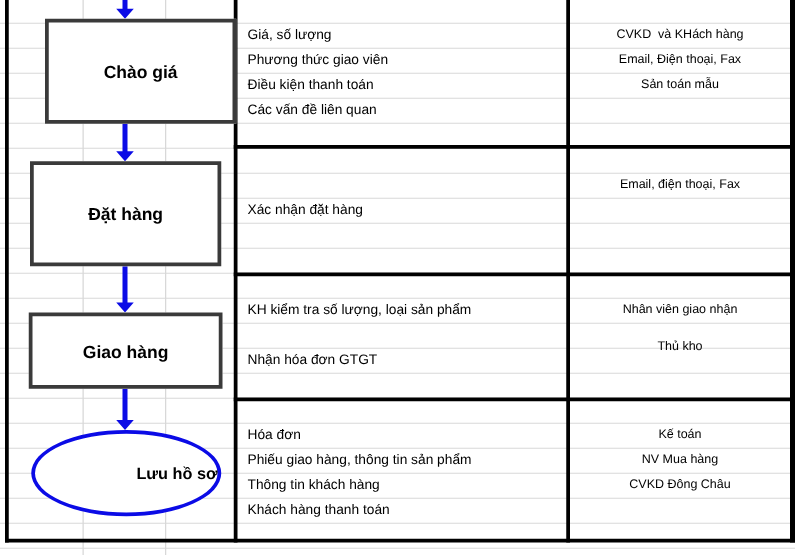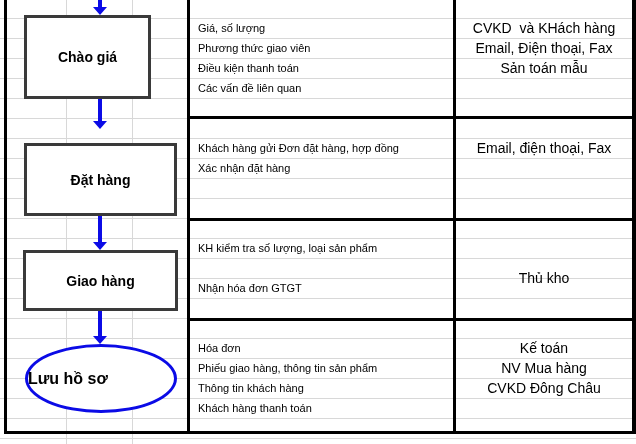--- a/index.html
+++ b/index.html
@@ -19,37 +19,37 @@
   .tb { position:absolute; background:#000; }
 
   
   .fbox {
     position:absolute; box-sizing:border-box; border:3px solid #3a3a3a; background:#fff;
     display:flex; align-items:center; justify-content:center;
     font-weight:bold; font-size:14px;
   }
   .fellipse {
     position:absolute; box-sizing:border-box; border:3px solid #0b0be6; background:#fff;
-    border-radius:50%; display:flex; align-items:center; justify-content:flex-start;
-    font-weight:bold; font-size:16px;
+    border-radius:50%; display:flex; align-items:center; justify-content:flex-end;
+    font-weight:bold; font-size:13px;
   }
   .arrow { position:absolute; width:14px; }
   .arrow .shaft { position:absolute; left:5px; top:0; bottom:7px; width:4px; background:#0b0be6; }
   .arrow .head  { position:absolute; left:0; bottom:0; width:0; height:0;
                   border-left:7px solid transparent; border-right:7px solid transparent;
                   border-top:8px solid #0b0be6; }
 
   
   .mcell {
     position:absolute; left:198px; width:252px; height:20px; line-height:20px;
     font-size:11px; white-space:pre; overflow:hidden;
   }
   .rcell {
     position:absolute; left:456px; width:176px; height:20px; line-height:20px;
-    font-size:14px; text-align:center; white-space:pre; overflow:hidden;
+    font-size:10px; text-align:center; white-space:pre; overflow:hidden;
   }
 </style>
 </head>
 <body>
 
 <div class="canvas">
 
   <div class="hgrid"></div>
   <div class="vgrid" style="left:66px"></div>
   <div class="vgrid" style="left:132px"></div>
@@ -73,54 +73,54 @@
     </div>
   <div class="arrow" style="left:93px; top:213px; height:37px">
       <div class="shaft"></div>
       <div class="head"></div>
     </div>
   <div class="arrow" style="left:93px; top:311px; height:33px">
       <div class="shaft"></div>
       <div class="head"></div>
     </div>
 
-  <div class="fbox" style="left:24px; top:15px;  width:127px; height:84px">
+  <div class="fbox" style="left:36px; top:15px;  width:153px; height:84px">
       <span>Chào giá</span>
     </div>
-  <div class="fbox" style="left:24px; top:143px; width:153px; height:73px">
+  <div class="fbox" style="left:24px; top:129px; width:153px; height:84px">
       <span>Đặt hàng</span>
     </div>
   <div class="fbox" style="left:23px; top:250px; width:155px; height:61px">
       <span>Giao hàng</span>
     </div>
   <div class="fellipse" style="left:25px; top:344px; width:152px; height:69px">
       <span>Lưu hồ sơ</span>
     </div>
 
   <div class="mcell" style="top:18px">Giá, số lượng</div>
   <div class="mcell" style="top:38px">Phương thức giao viên</div>
   <div class="mcell" style="top:58px">Điều kiện thanh toán</div>
   <div class="mcell" style="top:78px">Các vấn đề liên quan</div>
 
-  <div class="mcell" style="top:138px">Khách hàng gửi Đơn đặt hàng, hợp đồng</div>
   <div class="mcell" style="top:158px">Xác nhận đặt hàng</div>
 
   <div class="mcell" style="top:238px">KH kiểm tra số lượng, loại sản phẩm</div>
   <div class="mcell" style="top:278px">Nhận hóa đơn GTGT</div>
 
   <div class="mcell" style="top:338px">Hóa đơn</div>
   <div class="mcell" style="top:358px">Phiếu giao hàng, thông tin sản phẩm</div>
   <div class="mcell" style="top:378px">Thông tin khách hàng</div>
   <div class="mcell" style="top:398px">Khách hàng thanh toán</div>
 
   <div class="rcell" style="top:18px">CVKD  và KHách hàng</div>
   <div class="rcell" style="top:38px">Email, Điện thoại, Fax</div>
   <div class="rcell" style="top:58px">Sản toán mẫu</div>
 
   <div class="rcell" style="top:138px">Email, điện thoại, Fax</div>
 
+  <div class="rcell" style="top:238px">Nhân viên giao nhận</div>
   <div class="rcell" style="top:268px">Thủ kho</div>
 
   <div class="rcell" style="top:338px">Kế toán</div>
   <div class="rcell" style="top:358px">NV Mua hàng</div>
   <div class="rcell" style="top:378px">CVKD Đông Châu</div>
 
 </div>
 
 </body></html>

